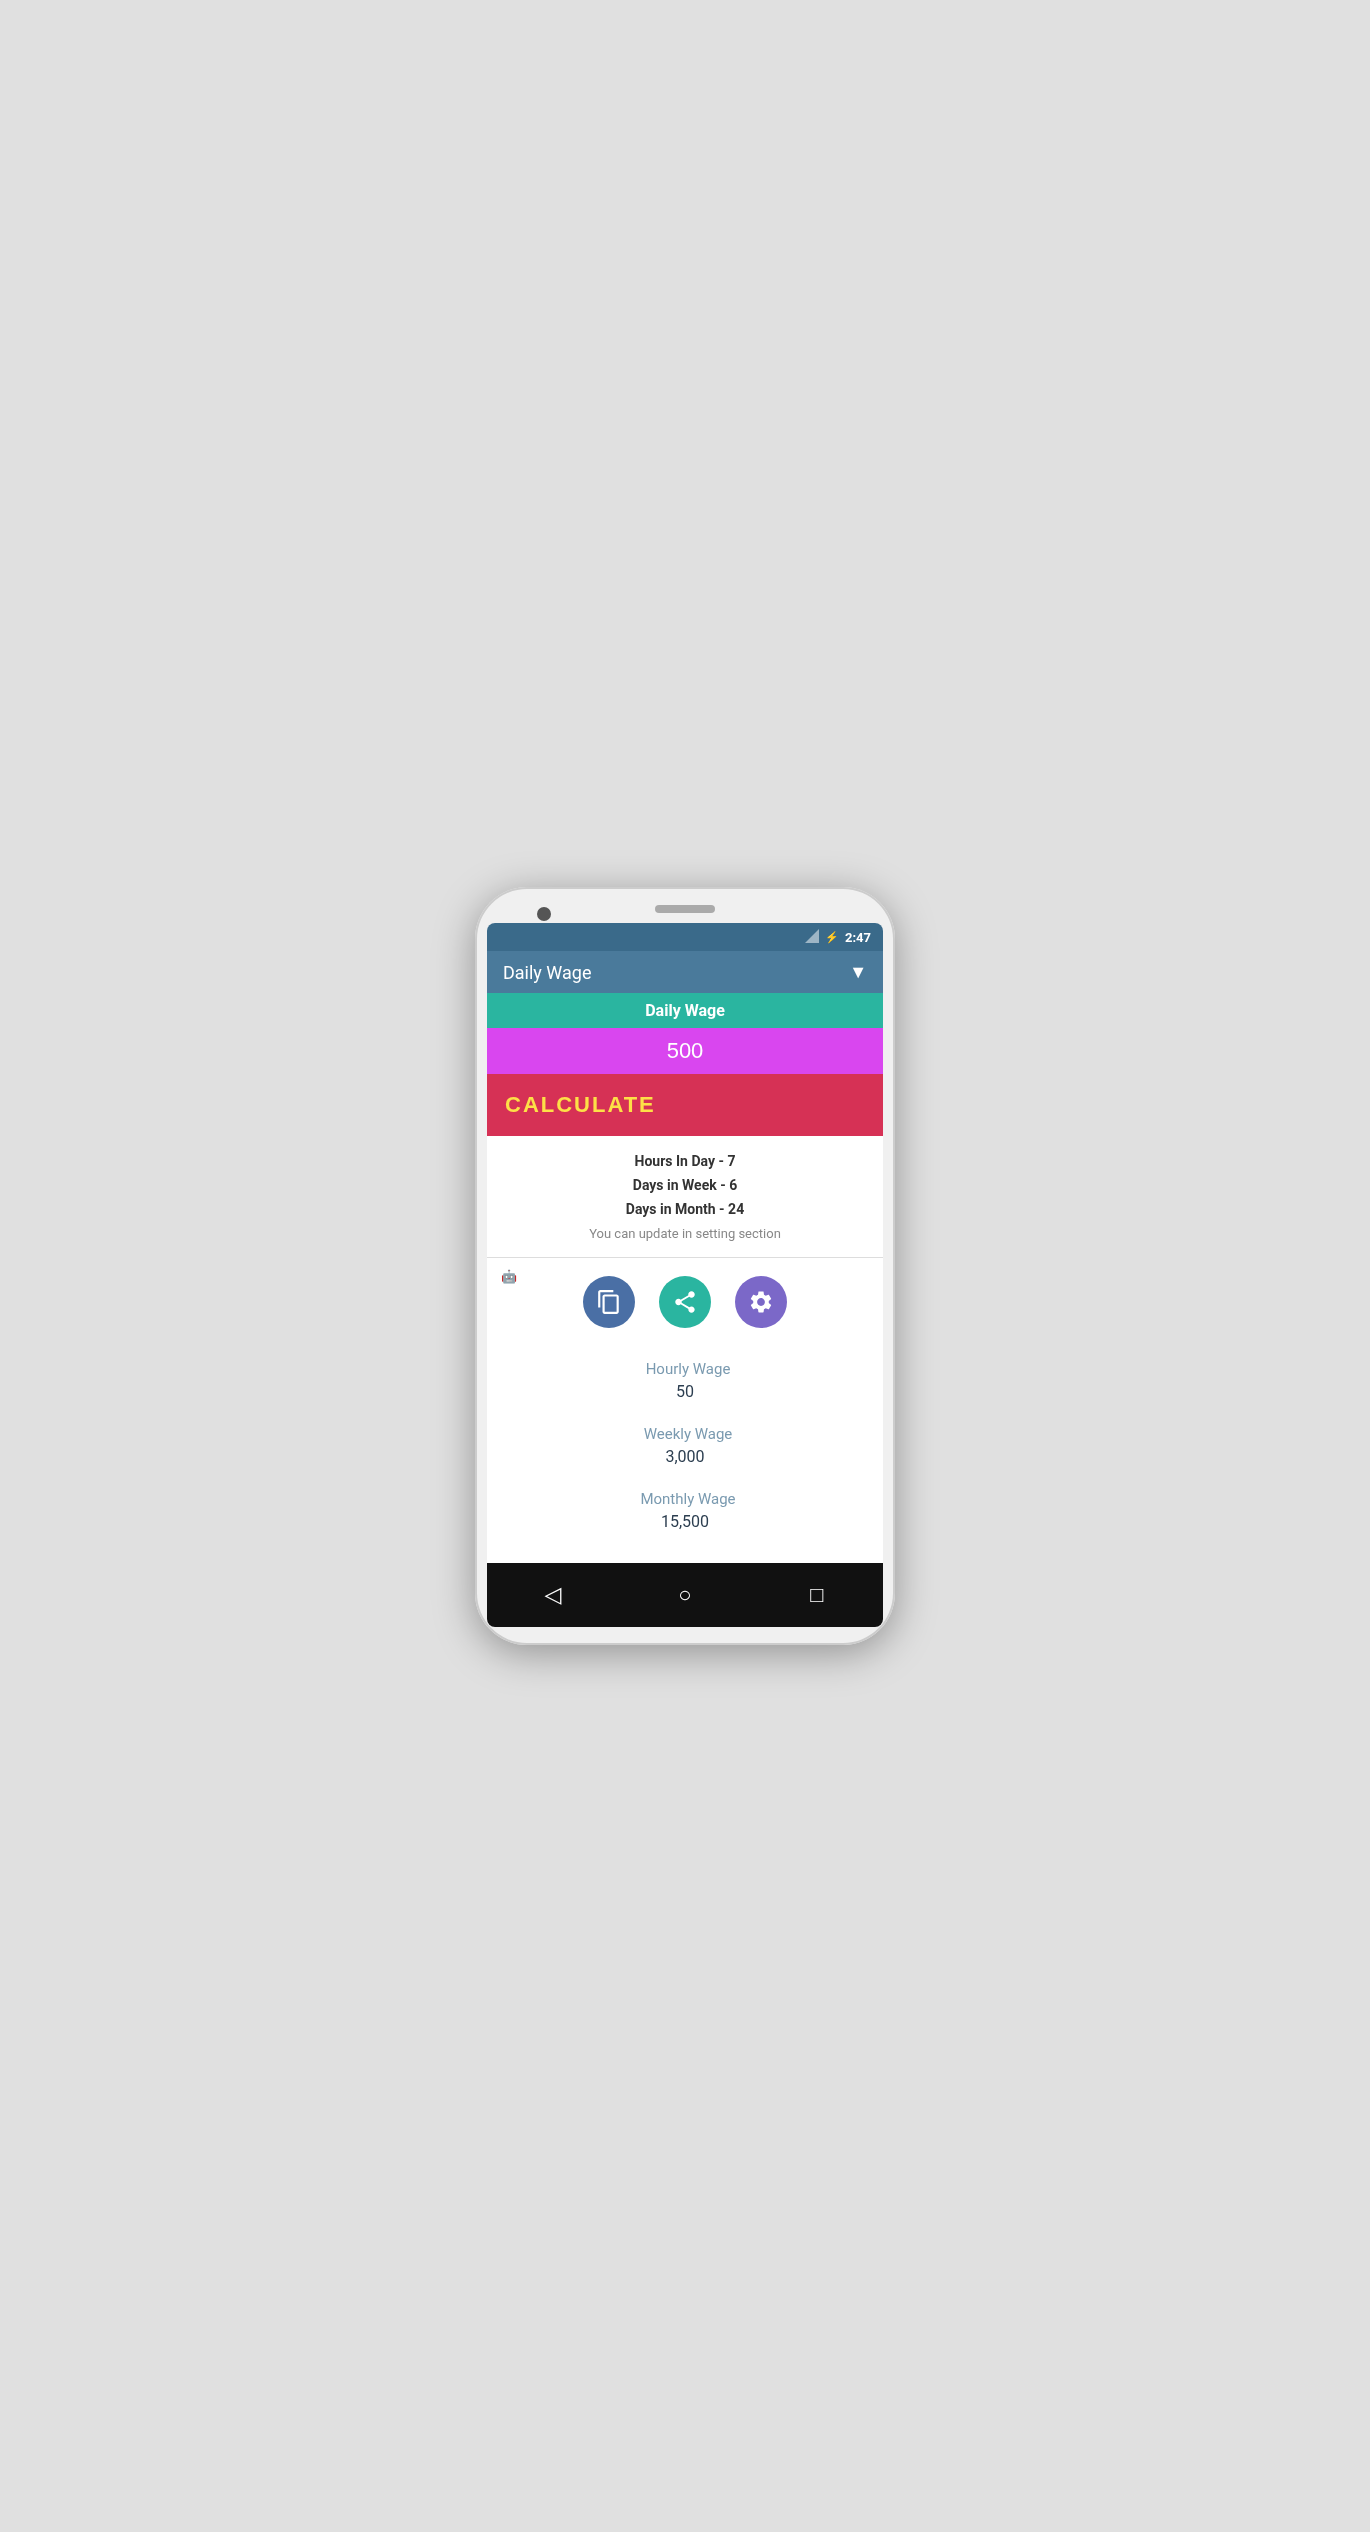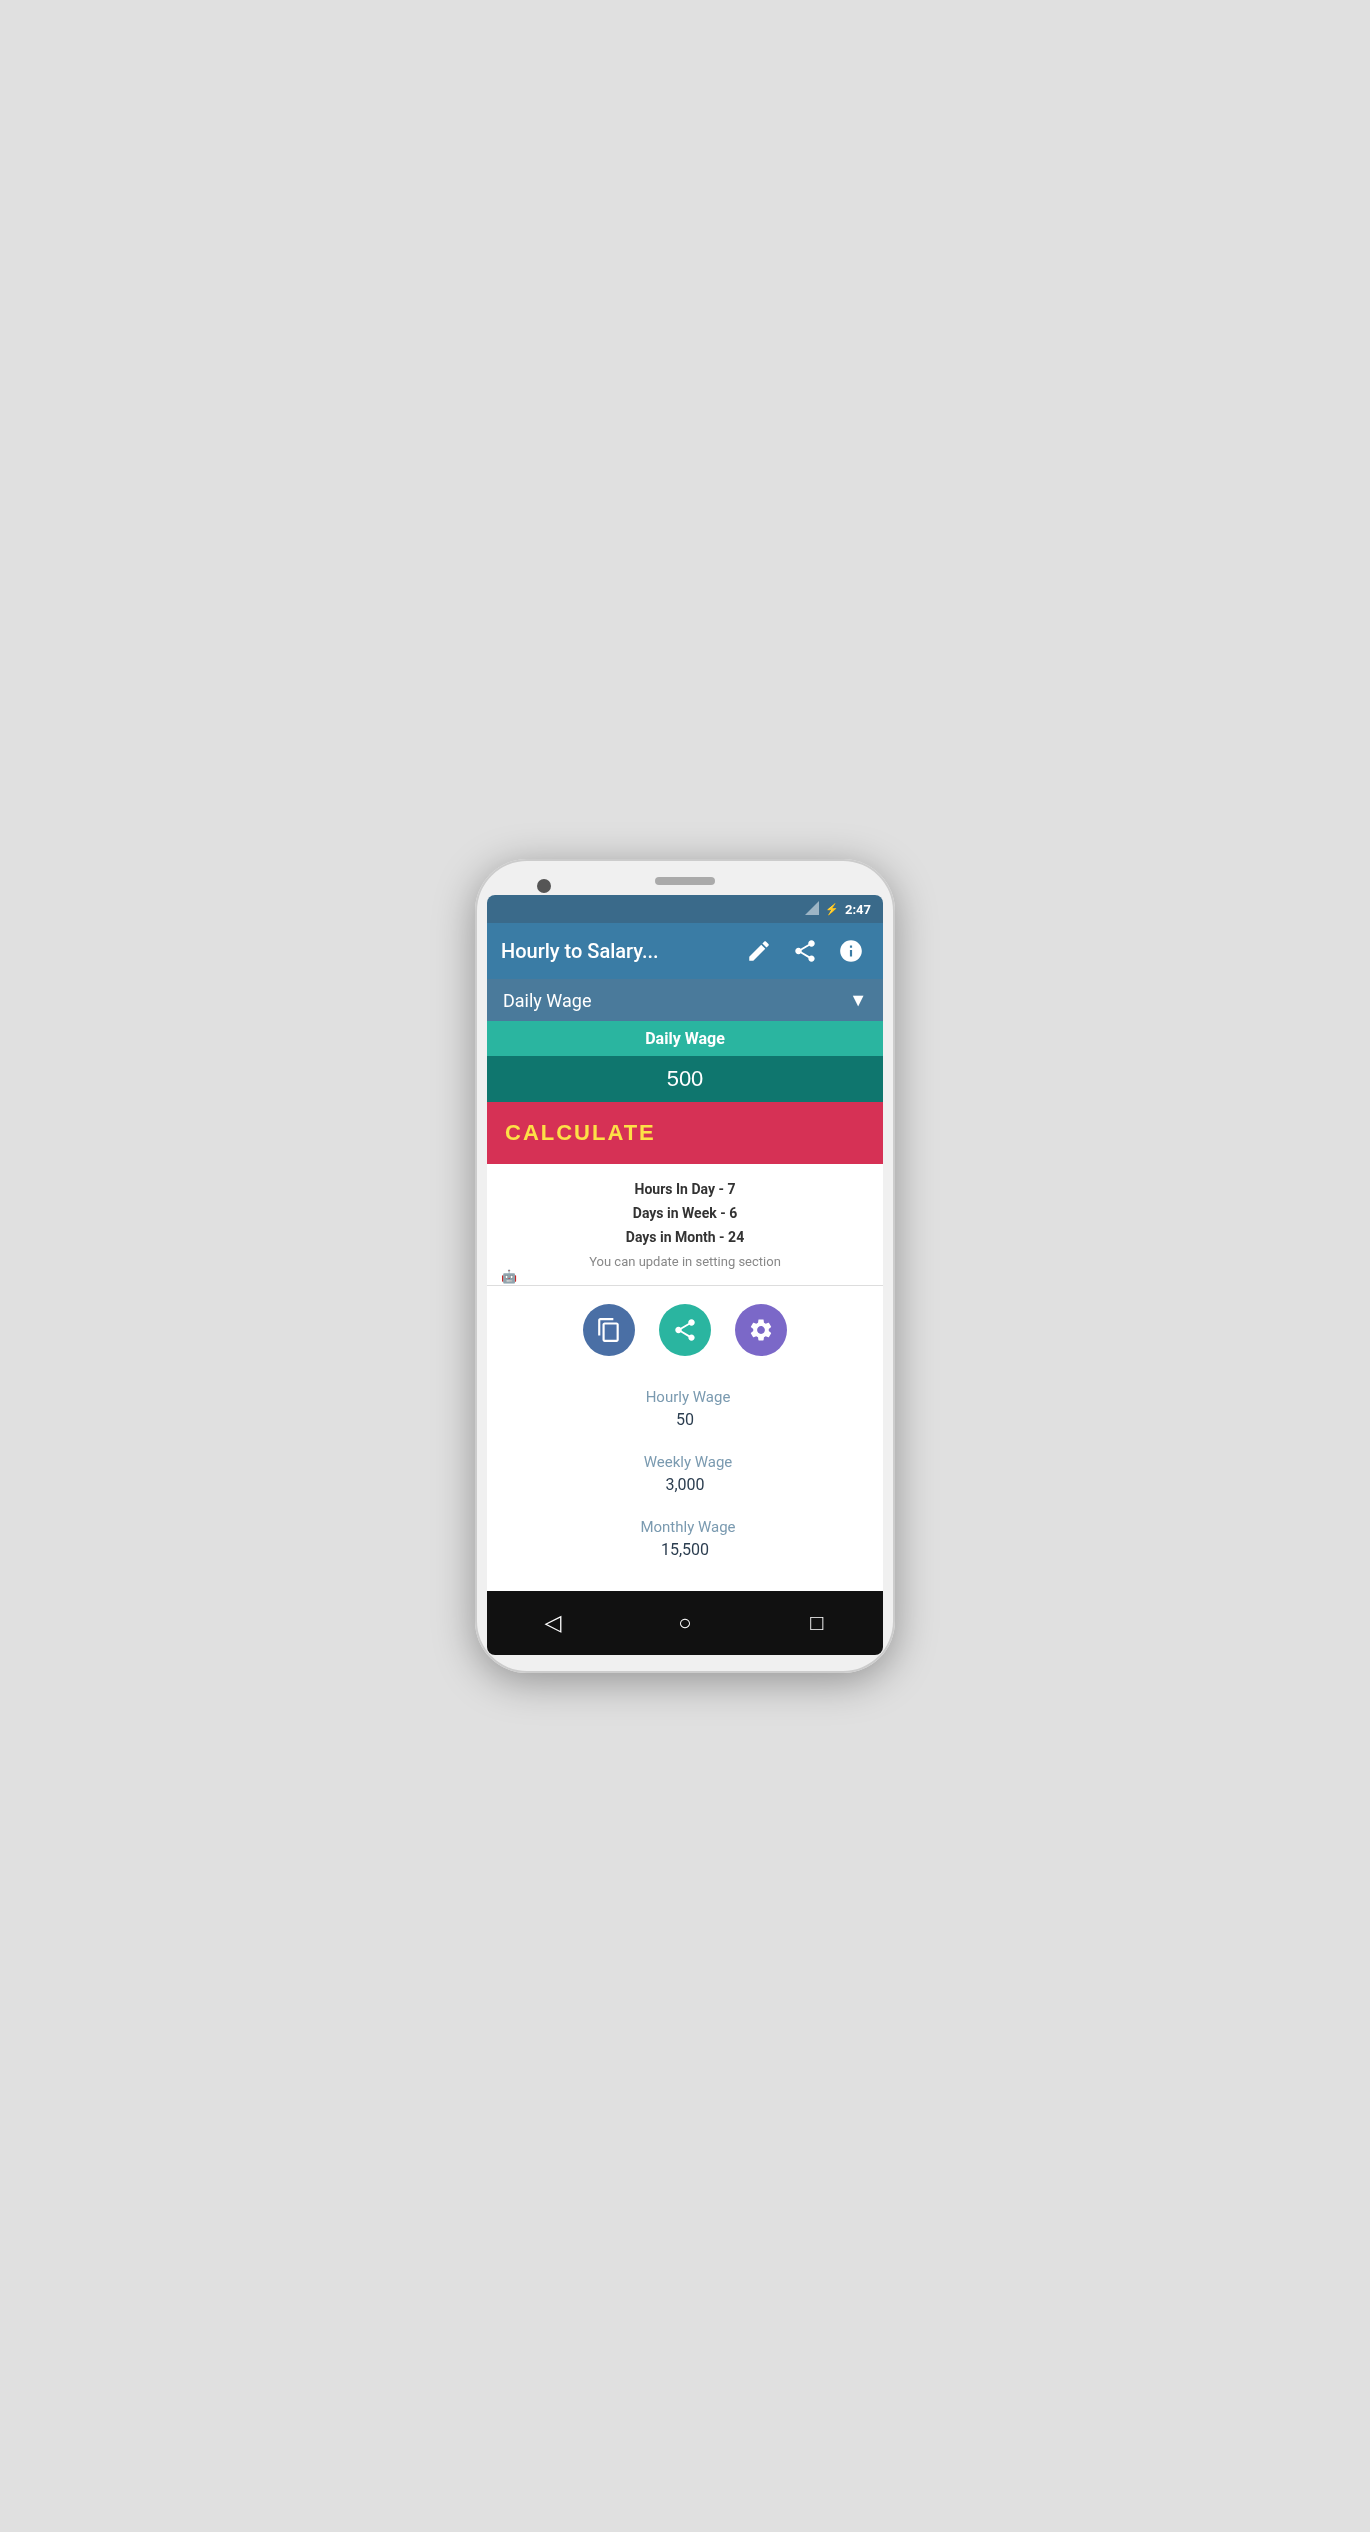--- a/index.html
+++ b/index.html
@@ -140,21 +140,21 @@
     .wage-label-bar {
       background: #2ab5a0;
       text-align: center;
       padding: 8px;
       color: white;
       font-size: 16px;
       font-weight: bold;
     }
 
     .wage-input-bar {
-      background: #0f766e;
+      background: #d946ef;
       text-align: center;
       padding: 10px;
     }
 
     .wage-input {
       background: transparent;
       border: none;
       outline: none;
       color: white;
       font-size: 22px;
@@ -308,38 +308,20 @@
           <svg width="14" height="14" viewBox="0 0 14 14" fill="none">
             <polygon points="0,14 14,0 14,14" fill="white" opacity="0.5"></polygon>
           </svg>
         </span>
         <span class="bolt">⚡</span>
         <span class="status-time">2:47</span>
       </div>
     </div>
 
     
-    <div class="app-bar">
-      <span class="app-title">Hourly to Salary...</span>
-      <div class="app-bar-icon">
-        <svg viewBox="0 0 24 24">
-            <path d="M3 17.25V21h3.75L17.81 9.94l-3.75-3.75L3 17.25zM20.71 7.04c.39-.39.39-1.02 0-1.41l-2.34-2.34c-.39-.39-1.02-.39-1.41 0l-1.83 1.83 3.75 3.75 1.83-1.83z"></path>
-          </svg>
-      </div>
-      <div class="app-bar-icon">
-        <svg viewBox="0 0 24 24">
-            <path d="M18 16.08c-.76 0-1.44.3-1.96.77L8.91 12.7c.05-.23.09-.46.09-.7s-.04-.47-.09-.7l7.05-4.11c.54.5 1.25.81 2.04.81 1.66 0 3-1.34 3-3s-1.34-3-3-3-3 1.34-3 3c0 .24.04.47.09.7L8.04 9.81C7.5 9.31 6.79 9 6 9c-1.66 0-3 1.34-3 3s1.34 3 3 3c.79 0 1.5-.31 2.04-.81l7.12 4.16c-.05.21-.08.43-.08.65 0 1.61 1.31 2.92 2.92 2.92 1.61 0 2.92-1.31 2.92-2.92s-1.31-2.92-2.92-2.92z"></path>
-          </svg>
-      </div>
-      <div class="app-bar-icon">
-        <svg viewBox="0 0 24 24">
-            <path d="M12 2C6.48 2 2 6.48 2 12s4.48 10 10 10 10-4.48 10-10S17.52 2 12 2zm1 15h-2v-6h2v6zm0-8h-2V7h2v2z"></path>
-          </svg>
-      </div>
-    </div>
 
     
     <div class="dropdown-row">
       <span class="dropdown-label">Daily Wage</span>
       <span class="dropdown-arrow">▼</span>
     </div>
 
     
     <div class="wage-section">
       <div class="wage-label-bar">Daily Wage</div>

